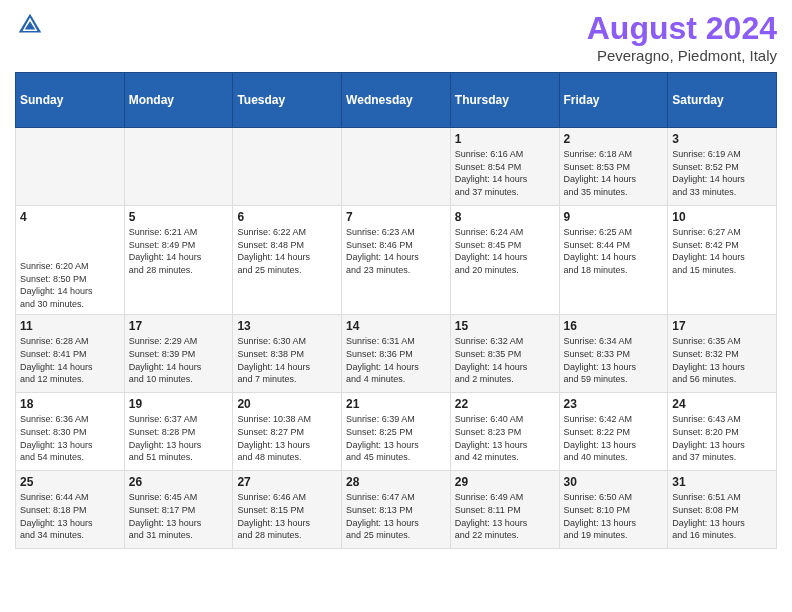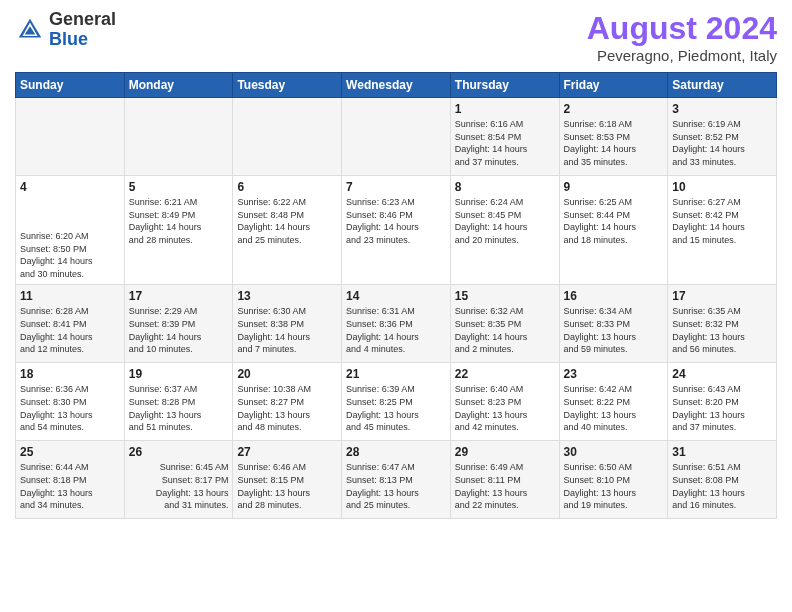--- a/index.html
+++ b/index.html
@@ -51,21 +51,21 @@
     table {
       width: 100%;
       border-collapse: collapse;
       table-layout: fixed;
     }
     thead tr th {
       background-color: #2563b0;
       color: #fff;
       font-size: 12px;
       font-weight: bold;
-      padding: 5px 4px;
+      padding: 20px 4px;
       text-align: left;
       border: 1px solid #1a4a8a;
     }
     tbody tr td {
       vertical-align: top;
       font-size: 9.5px;
       color: #222;
       padding: 4px 4px;
       border: 1px solid #ddd;
       height: 78px;
@@ -94,24 +94,20 @@
 <body>
 
 <div class="container">
   <div class="header-row">
     <div class="logo">
       <svg class="logo-icon" viewBox="0 0 40 40">
         <polygon points="20,5 35,30 5,30" fill="#2563b0"></polygon>
         <polygon points="20,10 30,28 10,28" fill="#fff"></polygon>
         <polygon points="20,15 27,26 13,26" fill="#2563b0"></polygon>
       </svg>
-      <div class="logo-text">
-        <span class="logo-general">General</span><br>
-        <span class="logo-blue">Blue</span>
-      </div>
     </div>
     <div class="title-block">
       <div class="month-title">August 2024</div>
       <div class="location-title">Peveragno, Piedmont, Italy</div>
     </div>
   </div>
 
   <table>
     <thead>
       <tr>
@@ -308,21 +304,21 @@
         <tr>
           <td>
             <span class="day-number">25</span>
             <div class="day-info" style="white-space: pre-line;">Sunrise: 6:44 AM
 Sunset: 8:18 PM
 Daylight: 13 hours
 and 34 minutes.</div>
           </td>
           <td>
             <span class="day-number">26</span>
-            <div class="day-info" style="white-space: pre-line; text-align: right;">Sunrise: 6:45 AM
+            <div class="day-info" style="white-space: pre-line;">Sunrise: 6:45 AM
 Sunset: 8:17 PM
 Daylight: 13 hours
 and 31 minutes.</div>
           </td>
           <td>
             <span class="day-number">27</span>
             <div class="day-info" style="white-space: pre-line;">Sunrise: 6:46 AM
 Sunset: 8:15 PM
 Daylight: 13 hours
 and 28 minutes.</div>

